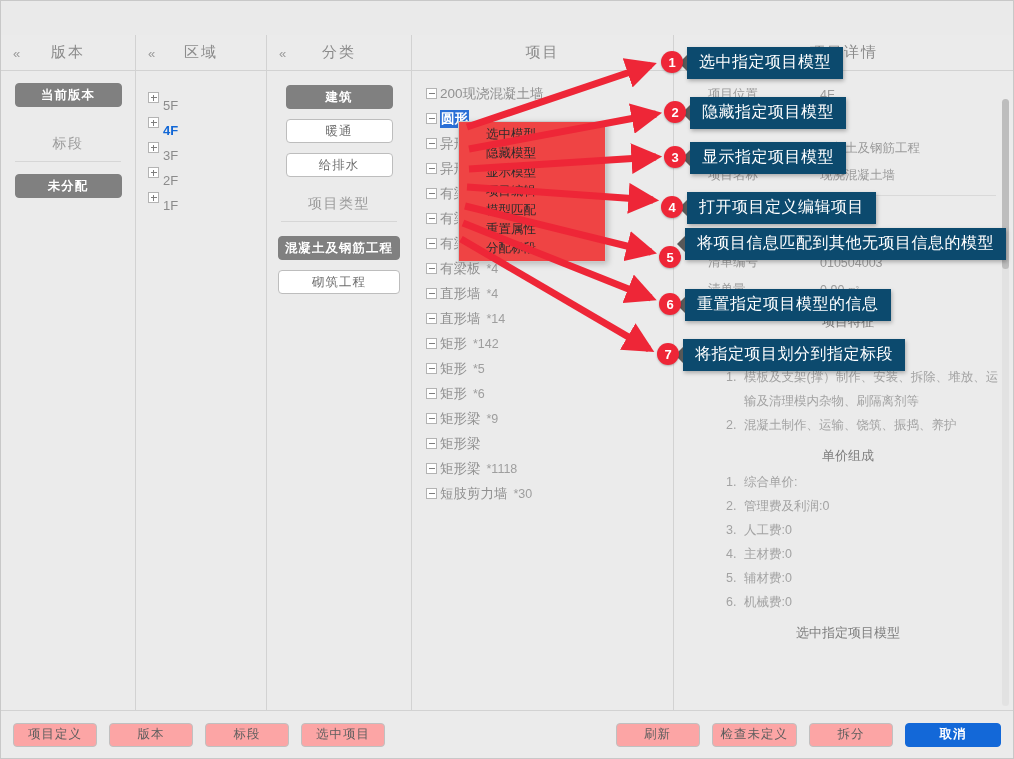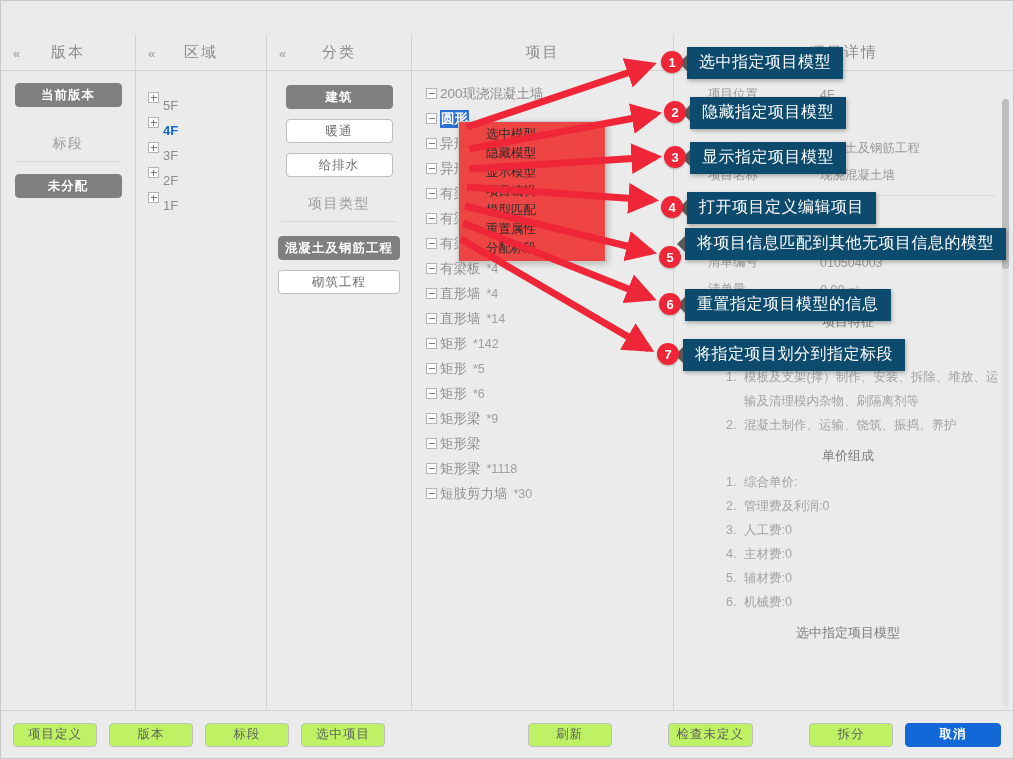--- a/index.html
+++ b/index.html
@@ -299,21 +299,21 @@
     box-sizing: border-box;
     display: flex;
     align-items: center;
   }
   .btn {
     height: 24px;
     min-width: 84px;
     margin-left: 12px;
     border: 1px solid #c0c0c0;
     border-radius: 4px;
-    background: #bef264;
+    background: #fca5a5;
     color: #5e5e5e;
     font-size: 12.5px;
     font-family: inherit;
     cursor: pointer;
     letter-spacing: 1px;
     padding: 0 8px;
   }
   .btn.primary {
     background: #1368d8;
     border-color: #1368d8;
@@ -646,21 +646,21 @@
     </div>
 
   <div class="bottombar">
     <div id="footer-left" style="display:flex;align-items:center;">
         <button class="btn">项目定义</button>
         <button class="btn">版本</button>
         <button class="btn">标段</button>
         <button class="btn">选中项目</button>
       </div>
     <div class="spacer"></div>
-    <div id="footer-right" style="display:flex;align-items:center;gap:44px;">
+    <div id="footer-right" style="display:flex;align-items:center;">
         <button class="btn">刷新</button>
         <button class="btn">检查未定义</button>
         <button class="btn">拆分</button>
       </div>
     <button class="btn primary">取消</button>
   </div>
 
   <div class="overlay">
     <svg width="1014" height="759">
       <defs>

